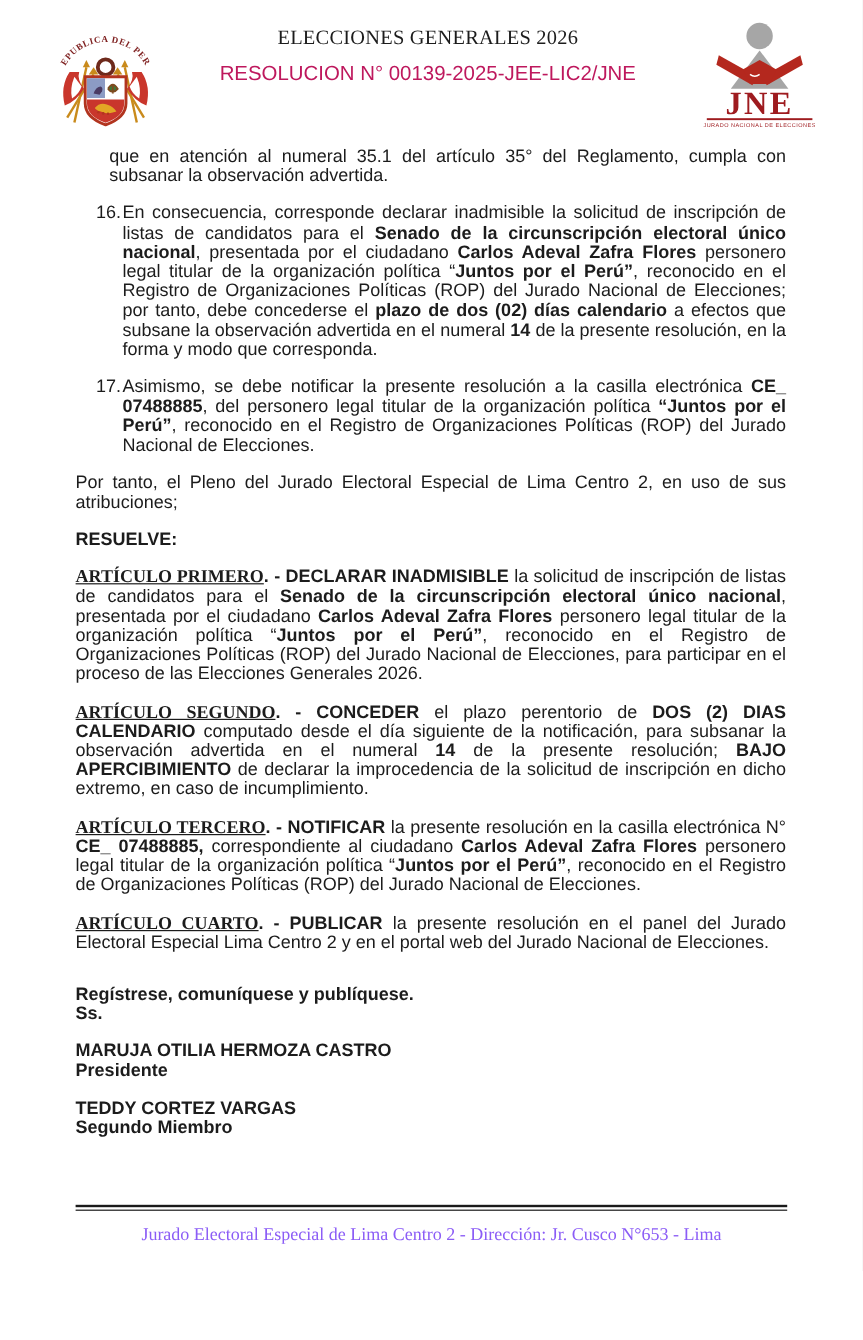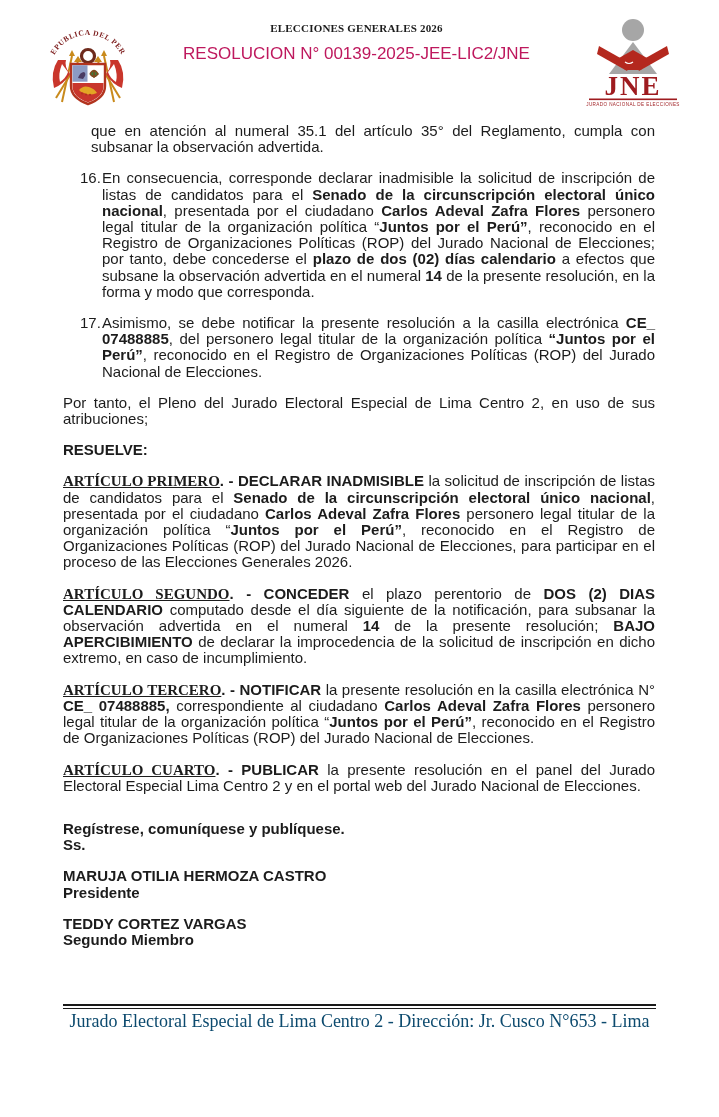--- a/index.html
+++ b/index.html
@@ -5,41 +5,41 @@
   html,body { margin:0; padding:0; background:#e8e8e8; }
   .page {
     position:relative; width:719px; height:1117px; margin:0 auto;
     background:#ffffff; overflow:hidden;
     font-family:"Liberation Sans", sans-serif; color:#1c1c1c;
   }
   
   .header { position:absolute; top:14px; left:36px; right:26px; display:flex; align-items:flex-start; }
   .coat { width:104px; height:100px; flex:0 0 auto; }
   .header-center { flex:1 1 auto; text-align:center; padding-top:8px; font-family:"Liberation Serif", serif; }
-  .h-line1 { font-weight:bold; font-size:11px; letter-spacing:.2px; margin:0 0 10px 0; }
+  .h-line1 { font-weight:normal; font-size:17px; letter-spacing:.2px; margin:0 0 10px 0; }
   .h-line2 { font-weight:bold; font-size:15.5px; letter-spacing:.2px; margin:0 0 9px 0; }
   .h-line3 { font-family:"Liberation Sans", sans-serif; font-weight:400; font-size:17px; color:#be185d; margin:0; }
   .jne { width:120px; height:100px; flex:0 0 auto; }
   
   .body { position:absolute; top:123px; left:63px; width:592px; font-size:15px; line-height:16.2px; }
   .body p { margin:0 0 15px 0; text-align:justify; }
   .indent-block { margin-left:28px !important; }
   .heading { font-weight:bold; text-align:left !important; }
   .num-item { display:flex; margin:0 0 15px 17px; }
   .num-item .num { flex:0 0 22px; }
   .num-item .itext { flex:1 1 auto; text-align:justify; }
   .closing-block { margin-top:27px !important; }
   .sig-line { margin:0 !important; font-weight:bold; text-align:left !important; }
   .sig-group { margin:0 0 15px 0; }
   .b { font-weight:bold; }
   .u { text-decoration:underline;font-family:Liberation Serif, serif; }
   
   .footer { position:absolute; left:63px; top:1004px; width:593px; }
   .footer-rule { height:2px; border-top:2.5px solid #1a1a1a; border-bottom:1px solid #1a1a1a; }
-  .footer-text { text-align:center; font-family:"Liberation Serif", serif; font-size:18px; color:#0c4a6e; margin-top:2px; }
+  .footer-text { text-align:center; font-family:"Liberation Serif", serif; font-size:15px; color:#8b5cf6; margin-top:12px; }
 </style>
 </head>
 <body>
 
 <div class="page">
 
   <div class="header">
 
     <svg class="coat" viewBox="0 0 100 100">
       <defs>

